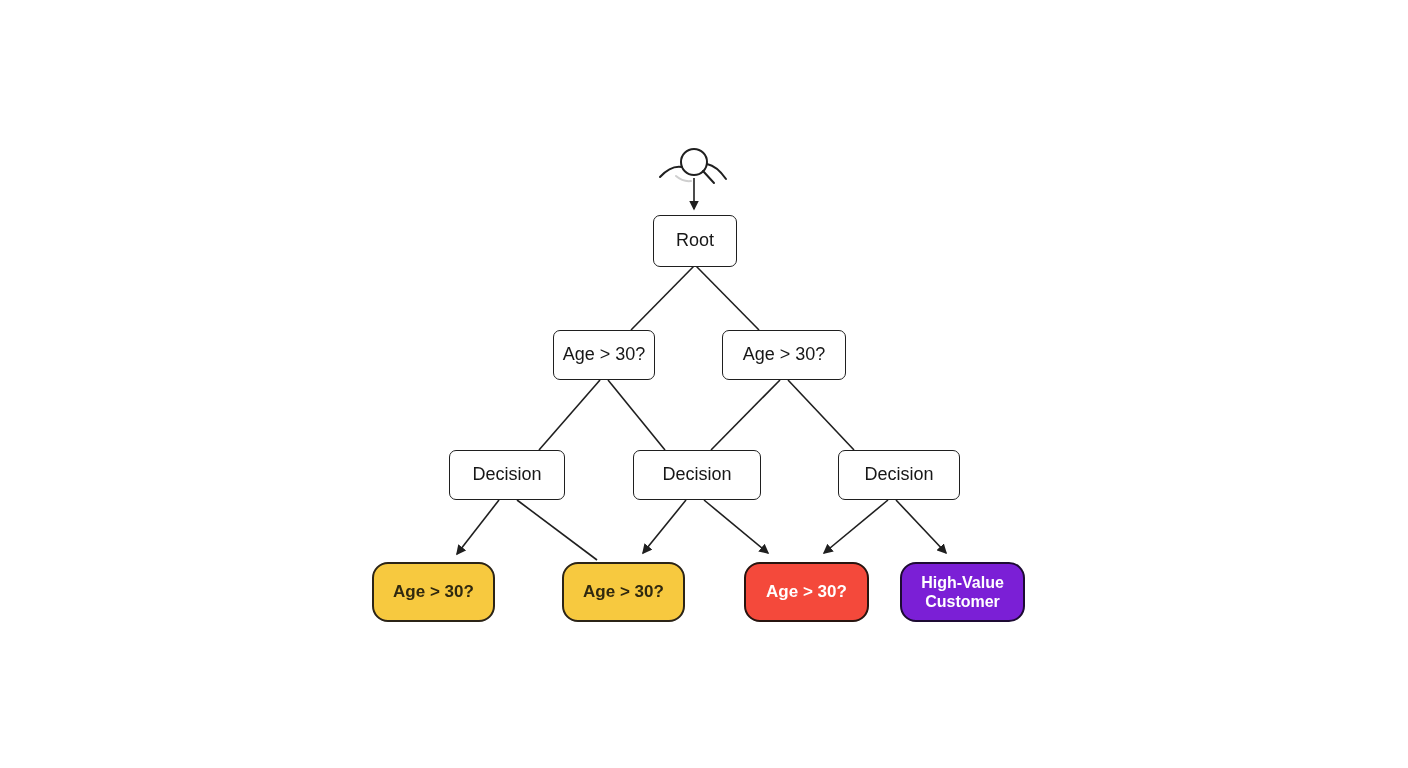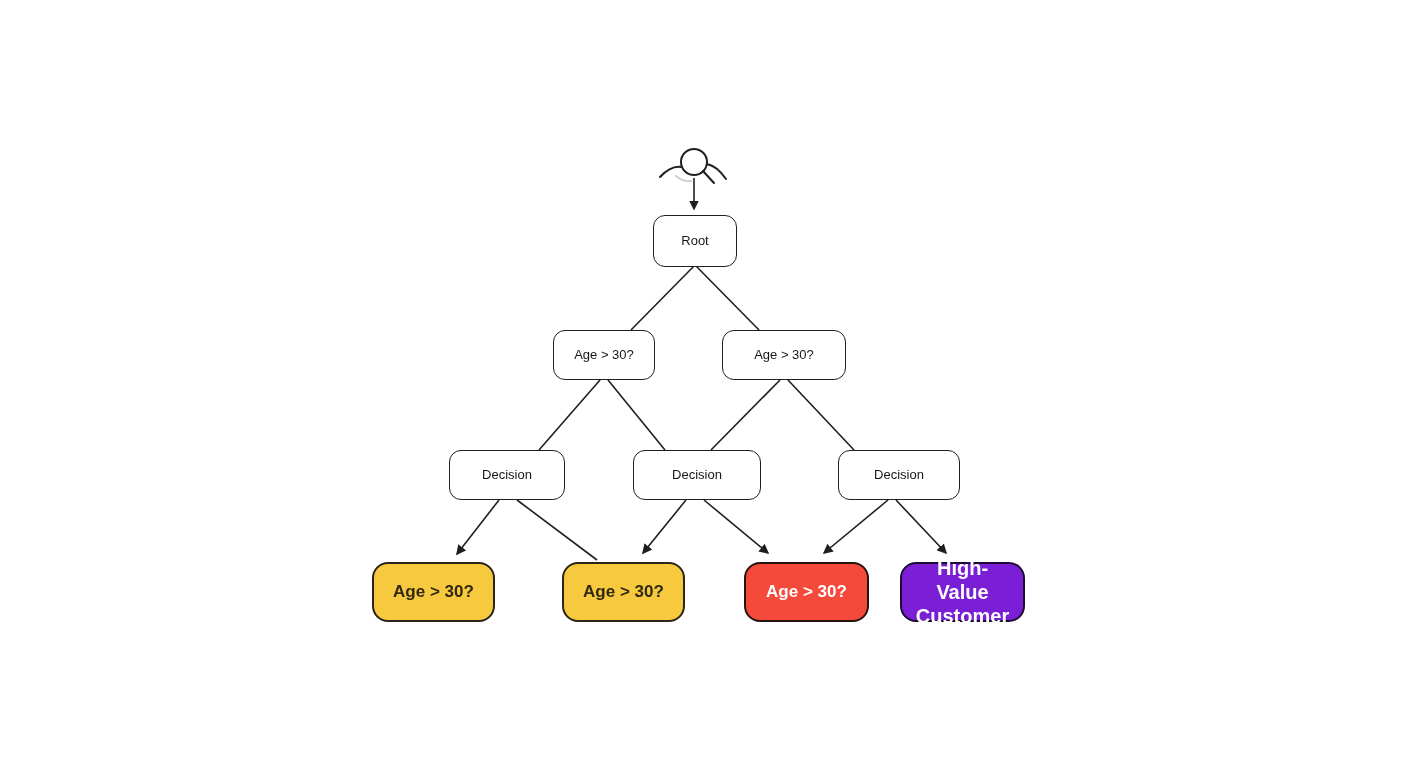--- a/index.html
+++ b/index.html
@@ -47,22 +47,22 @@
     fill: #ffffff;
   }
   .node {
     position: absolute;
     display: flex;
     align-items: center;
     justify-content: center;
     text-align: center;
     background: var(--node_bg, #ffffff);
     border: 1.7px solid var(--node_border, #1f1f1f);
-    border-radius: 12px;
-    font-size: 13px;
+    border-radius: 7px;
+    font-size: 18px;
     color: #171717;
     z-index: 1;
     box-sizing: border-box;
     line-height: 1.2;
   }
   .leaf {
     border-radius: 16px;
     border-width: 2.2px;
     font-weight: 600;
     font-size: 17px;
@@ -74,21 +74,21 @@
   }
   .leaf-red {
     background: var(--leaf_red, #F4493B);
     color: var(--leaf_text_light, #ffffff);
     border-color: #27140f;
   }
   .leaf-purple {
     background: var(--leaf_purple, #7B1FD6);
     color: var(--leaf_text_light, #ffffff);
     border-color: #1d0b33;
-    font-size: 20px;
+    font-size: 16px;
     padding: 0 14px;
   }
   
   #n-root        { left: 653px; top: 215px; width:  84px; height: 52px; }
   #n-cond-left   { left: 553px; top: 330px; width: 102px; height: 50px; }
   #n-cond-right  { left: 722px; top: 330px; width: 124px; height: 50px; }
   #n-decision-1  { left: 449px; top: 450px; width: 116px; height: 50px; }
   #n-decision-2  { left: 633px; top: 450px; width: 128px; height: 50px; }
   #n-decision-3  { left: 838px; top: 450px; width: 122px; height: 50px; }
   #n-leaf-1      { left: 372px; top: 562px; width: 123px; height: 60px; }

